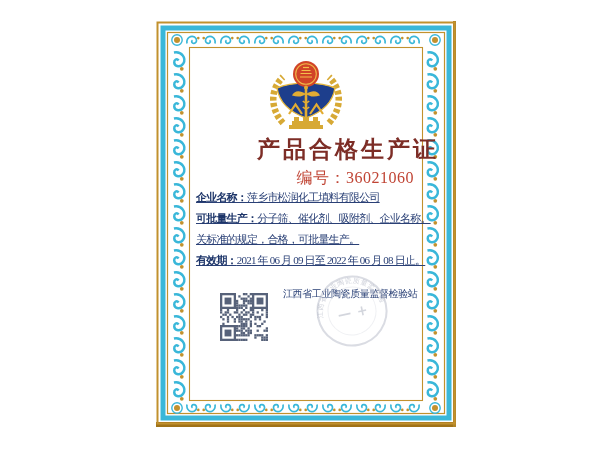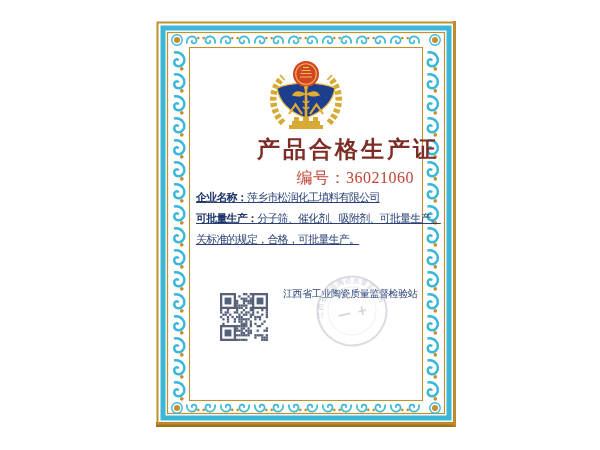--- a/index.html
+++ b/index.html
@@ -154,22 +154,23 @@
         <rect x="23" y="68" width="34" height="4"></rect>
       </g>
     </svg>
 
     <div class="title">产品合格生产证</div>
 
     <div class="serial"><span>编号：</span><span>36021060</span></div>
 
     <div class="bodytext">
       <p><b>企业名称：</b><span>萍乡市松润化工填料有限公司</span></p>
-      <p><b>可批量生产：</b><span>分子筛、催化剂、吸附剂、可批量生产。</span></p>
+      <p><b>可批量生产：</b><span>分子筛、催化剂、吸附剂、企业名称。</span></p>
       <p>关标准的规定，合格，可批量生产。</p>
+      <p><b>有效期：</b><span>2021 年 06 月 09 日至 2022 年 06 月 08 日止。</span></p>
     </div>
 
     <svg id="qr-svg" class="qr" viewBox="0 0 48 48">
         <rect x="22.857142857142854" y="0" width="2.2857142857142856" height="2.2857142857142856" fill="#57627a"></rect>
         <rect x="25.142857142857142" y="0" width="2.2857142857142856" height="2.2857142857142856" fill="#57627a"></rect>
         <rect x="29.71428571428571" y="0" width="2.2857142857142856" height="2.2857142857142856" fill="#57627a"></rect>
         <rect x="18.285714285714285" y="2.2857142857142856" width="2.2857142857142856" height="2.2857142857142856" fill="#57627a"></rect>
         <rect x="27.428571428571427" y="2.2857142857142856" width="2.2857142857142856" height="2.2857142857142856" fill="#57627a"></rect>
         <rect x="20.57142857142857" y="4.571428571428571" width="2.2857142857142856" height="2.2857142857142856" fill="#57627a"></rect>
         <rect x="22.857142857142854" y="4.571428571428571" width="2.2857142857142856" height="2.2857142857142856" fill="#57627a"></rect>

